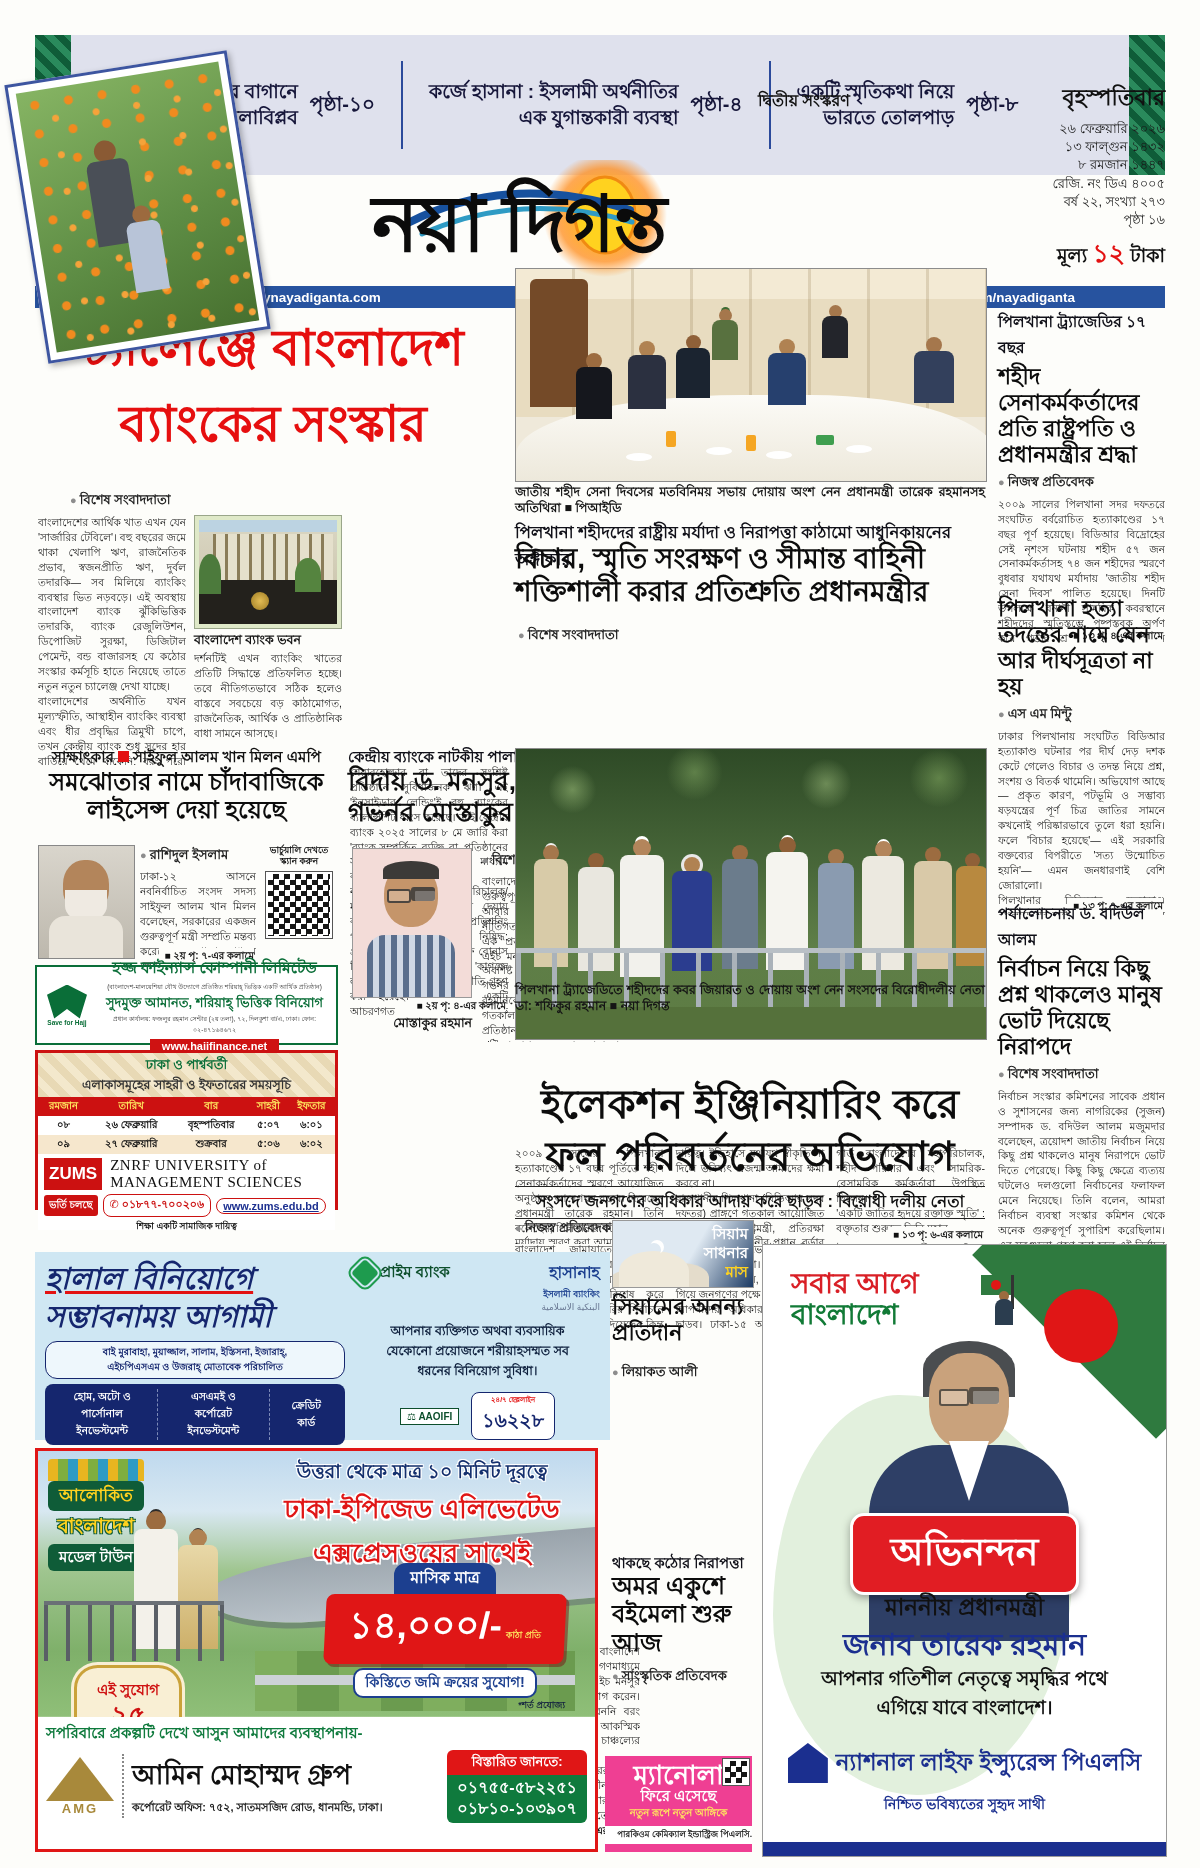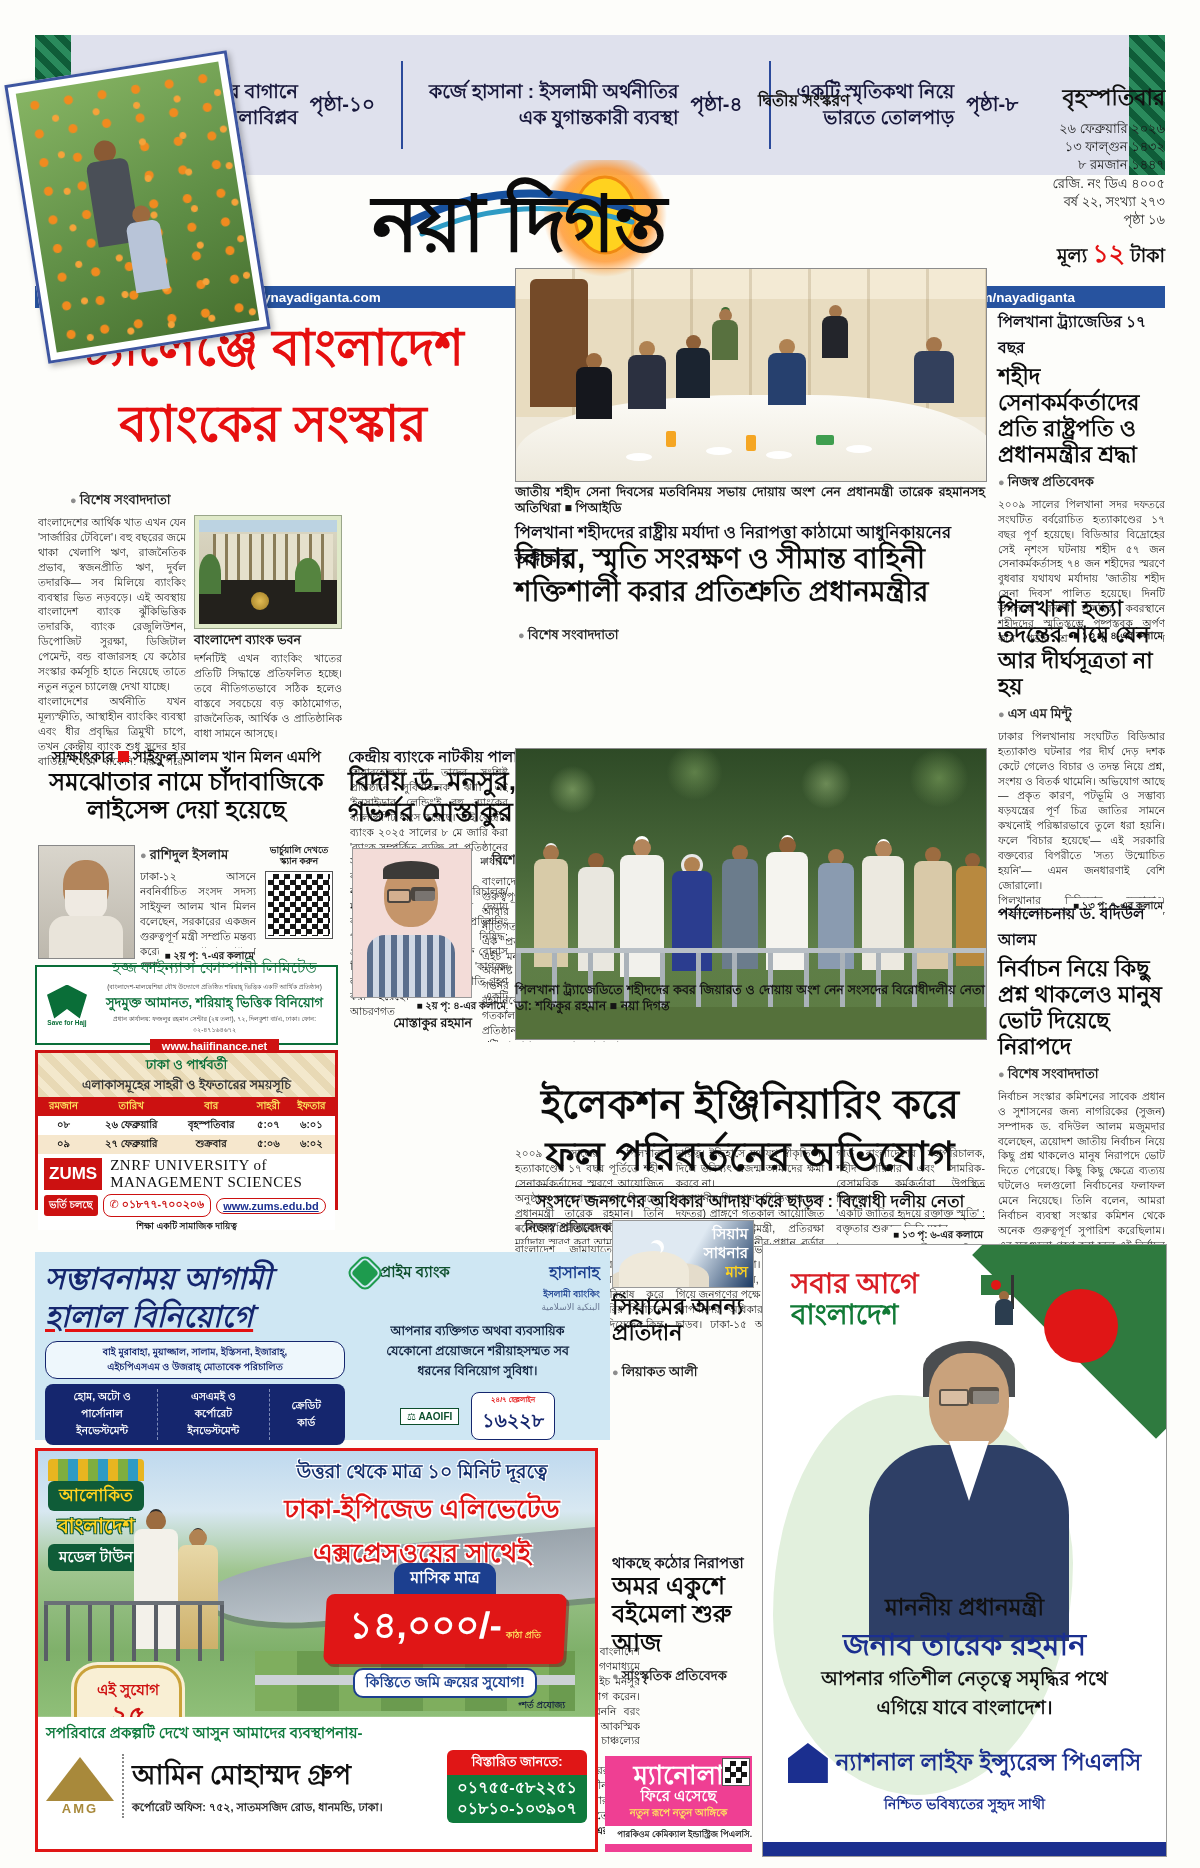--- a/index.html
+++ b/index.html
@@ -296,21 +296,21 @@
 ড. মনসুর ২০২৪ সালের আগস্টে এমন একসময় গভর্নরের দায়িত্ব নিয়েছিলেন, যখন রাজনৈতিক পটপরিবর্তনের পর তৎকালীন গভর্নর আব্দুর রউফ তালুকদার পালিয়ে যান। ড. মনসুর দায়িত্ব নেয়ার থেকেই ব্যাংক একীভূতকরণ, দুর্বল ব্যাংক পুনর্গঠন এবং আর্থিক খাতে শৃঙ্খলা ফিরিয়ে আনার নানা উদ্যোগ নেন। তবে এসব পদক্ষেপকে ঘিরে বাংলাদেশ ব্যাংকের ভেতরেই ব্যাংক লুটেরাদের সমর্থিত একটি গোষ্ঠী শক্ত প্রতিরোধ গড়ে তোলে, যা ড. আহসান</div>
     <span class="jmp">■ ১৩ পৃ: ৭-এর কলামে</span>
   </div>
 
   <div class="abs adborder" style="left:35px;top:965px;width:303px;height:80px;border:2.5px solid #0a6e38;background:#fff;display:flex;align-items:center;padding:3px 5px;gap:6px;">
     <div style="width:50px;text-align:center;">
       <div style="width:40px;height:34px;margin:0 auto;background:#0a6e38;clip-path:polygon(50% 0,100% 30%,82% 100%,50% 72%,18% 100%,0 30%);"></div>
       <div style="font-size:6.5px;color:#0a6e38;font-weight:700;">Save for Hajj</div>
     </div>
     <div style="flex:1;text-align:center;">
-      <div style="font-size:15.5px;font-weight:400;color:#0a6e38;">হজ্জ ফাইন্যান্স কোম্পানী লিমিটেড</div>
+      <div style="font-size:15.5px;font-weight:700;color:#0a6e38;">হজ্জ ফাইন্যান্স কোম্পানী লিমিটেড</div>
       <div style="font-size:6.3px;color:#333;">(বাংলাদেশ-মালয়েশিয়া যৌথ উদ্যোগে প্রতিষ্ঠিত শরিয়াহ্ ভিত্তিক একটি আর্থিক প্রতিষ্ঠান)</div>
       <div style="font-size:13px;font-weight:800;color:#0a6e38;">সুদমুক্ত আমানত, শরিয়াহ্ ভিত্তিক বিনিয়োগ</div>
       <div style="font-size:6.3px;color:#333;">প্রধান কার্যালয়: ফজলুর রহমান সেন্টার (২য় তলা), ৭২, দিলকুশা বা/এ, ঢাকা। ফোন: ০২-৪৭১৬৪৬৭২</div>
       <div style="display:inline-block;background:#cf1212;color:#fff;font-weight:800;font-size:11px;padding:1px 12px;margin-top:1px;">www.hajjfinance.net</div>
     </div>
   </div>
 
   <div class="abs adborder" style="left:35px;top:1050px;width:303px;height:160px;border:3px solid #cc1111;background:#fbf3e2;box-sizing:border-box;">
     <div style="background:repeating-linear-gradient(45deg,#e8d9b5 0 8px,#f3e8cc 8px 16px);padding:2px 4px 1px;text-align:center;">
       <span style="font-size:13px;font-weight:800;color:#0a6e38;">ঢাকা ও পার্শ্ববর্তী</span>
@@ -420,22 +420,22 @@
 তিনি আরো বলেন, আমরা সংসদে গিয়ে জনগণের পক্ষে কথা বলব এবং আপনাদের অধিকার আদায় করে ছাড়ব। ঢাকা-১৫ আসনকে একটা মডেল আসন হিসেবে গড়ে তুলব ইনশাআল্লাহ।
 গতকাল জামায়াতে ইসলামী কাফরুল উত্তর ও দক্ষিণ থানার উদ্যোগে রাজধানীর মনিপুর উচ্চবিদ্যালয় (ব্রাঞ্চ-২, ইব্রাহিমপুর) প্রাঙ্গণে বিশিষ্ট ব্যক্তিদের সম্মানে আয়োজিত ইফতার মাহফিলে প্রধান অতিথির বক্তৃতায় তিনি এ কথা বলেন।
 ডা: শফিকুর রহমান বলেন, বাংলাদেশের মানুষ বিগত ৫৪ বছরে</div>
       <span class="jmp">■ ২য় পৃ: ৩-এর কলামে</span>
     </div>
   </div>
 
   <div class="abs" style="left:35px;top:1252px;width:575px;height:188px;background:#cfe7f3;display:flex;padding:8px 10px;box-sizing:border-box;gap:10px;">
     <div style="width:300px;">
       <div style="font-size:30px;font-weight:800;font-style:italic;color:#15266e;line-height:1.25;">
+        <div style="text-decoration:underline;text-decoration-color:#e31212;">হালাল বিনিয়োগে</div>
         <div>সম্ভাবনাময় আগামী</div>
-        <div style="text-decoration:underline;text-decoration-color:#e31212;">হালাল বিনিয়োগে</div>
       </div>
       <div class="pre jcenter" style="border:1.5px solid #15266e;border-radius:12px;font-size:9.5px;font-weight:700;color:#15266e;padding:3px 4px;margin:6px 0 5px;background:#eef7fc;">বাই মুরাবাহা, মুয়াজ্জাল, সালাম, ইস্তিসনা, ইজারাহ্,
 এইচপিএসএম ও উজরাহ্ মোতাবেক পরিচালিত</div>
       <div style="background:#15266e;border-radius:8px;display:flex;color:#fff;text-align:center;padding:5px 2px;">
         <div class="pre" style="flex:1.2;font-size:10.5px;font-weight:700;border-right:1px dashed #7c8ab8;">হোম, অটো ও
 পার্সোনাল
 ইনভেস্টমেন্ট</div>
         <div class="pre" style="flex:1.2;font-size:10.5px;font-weight:700;border-right:1px dashed #7c8ab8;">এসএমই ও
 কর্পোরেট
 ইনভেস্টমেন্ট</div>
@@ -584,20 +584,21 @@
     </div>
 
     <div style="position:absolute;left:90px;top:96px;width:230px;height:300px;">
       <div style="position:absolute;left:70px;top:0;width:92px;height:56px;border-radius:50% 50% 0 0;background:#4a4d50;"></div>
       <div style="position:absolute;left:76px;top:12px;width:80px;height:96px;border-radius:44%;background:#c9a27c;"></div>
       <div style="position:absolute;left:86px;top:48px;width:26px;height:13px;border:2px solid #5a5248;border-radius:3px;background:rgba(255,255,255,.3);box-shadow:32px 0 0 -2px rgba(255,255,255,.3),30px -2px 0 #5a5248;"></div>
       <div style="position:absolute;left:16px;top:104px;width:200px;height:196px;border-radius:70px 70px 0 0;background:#2e3f66;"></div>
       <div style="position:absolute;left:96px;top:100px;width:40px;height:60px;background:#fff;clip-path:polygon(0 0,100% 0,50% 100%);"></div>
     </div>
 
+    <div style="position:absolute;left:50%;top:268px;transform:translateX(-50%);background:#e11d23;color:#fff;font-size:38px;font-weight:800;padding:6px 38px;border-radius:14px;border:3px solid #fff;box-shadow:0 3px 8px rgba(0,0,0,.35);">অভিনন্দন</div>
     <div class="jcenter" style="position:absolute;left:0;top:344px;width:100%;font-size:23px;font-weight:800;color:#111;">মাননীয় প্রধানমন্ত্রী</div>
     <div class="jcenter" style="position:absolute;left:0;top:376px;width:100%;font-size:30px;font-weight:800;color:#1b2f8f;">জনাব তারেক রহমান</div>
     <div class="jcenter pre" style="position:absolute;left:0;top:420px;width:100%;font-size:19px;font-weight:800;color:#111;line-height:1.5;">আপনার গতিশীল নেতৃত্বে সমৃদ্ধির পথে
 এগিয়ে যাবে বাংলাদেশ।</div>
     <div style="position:absolute;left:0;top:498px;width:100%;display:flex;align-items:center;justify-content:center;gap:8px;">
       <div id="natlogo" style="width:40px;height:40px;"></div>
       <div style="font-size:23px;font-weight:800;color:#1b2f8f;">ন্যাশনাল লাইফ ইন্স্যুরেন্স পিএলসি</div>
     </div>
     <div class="jcenter" style="position:absolute;left:0;top:548px;width:100%;font-size:14px;font-weight:700;color:#1b2f8f;">নিশ্চিত ভবিষ্যতের সুহৃদ সাথী</div>
     <div style="position:absolute;left:0;bottom:0;width:100%;height:14px;background:#1b2f8f;"></div>

